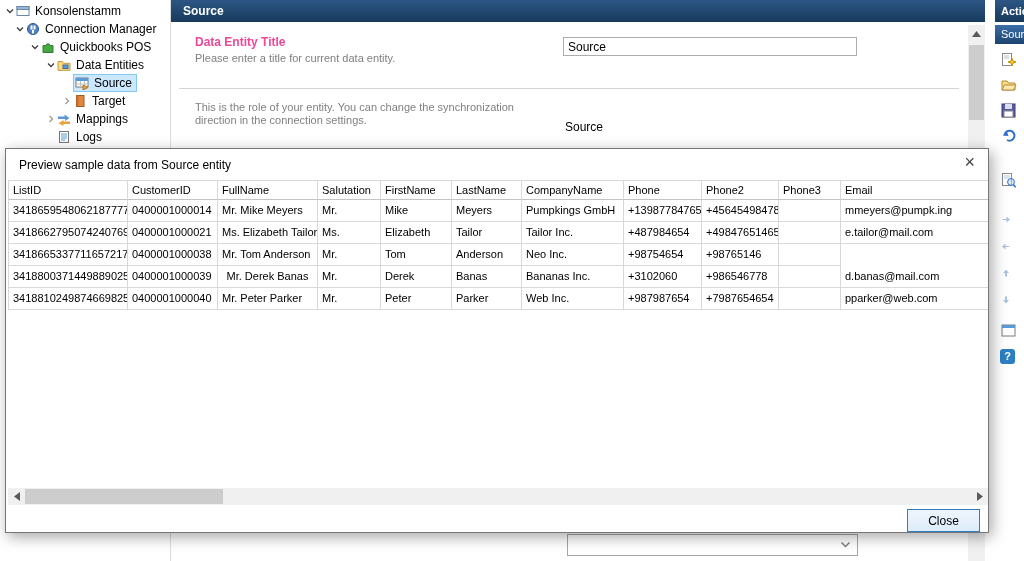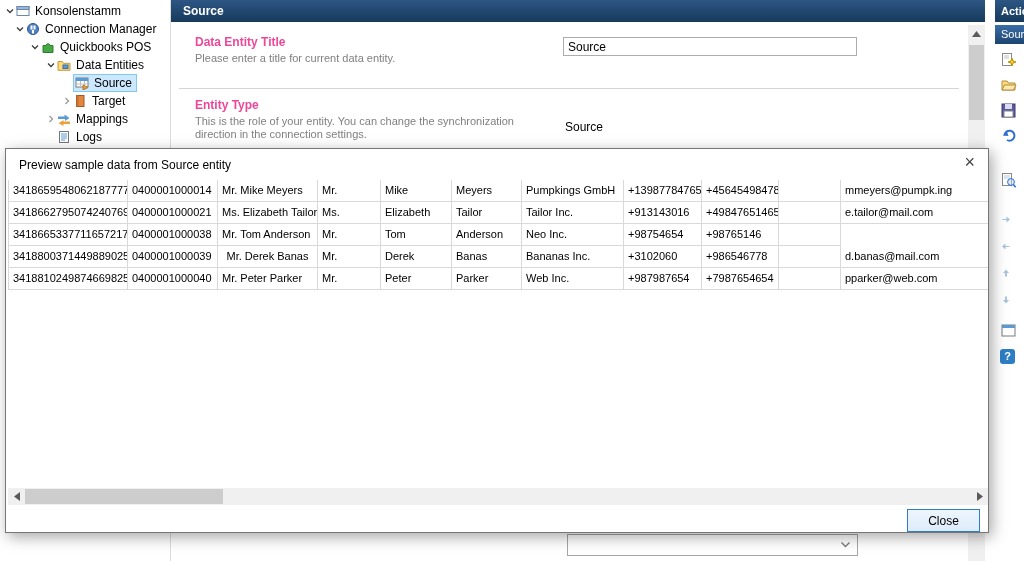--- a/index.html
+++ b/index.html
@@ -198,21 +198,20 @@
       <div class="sec1">
         <div class="sec-title">Data Entity Title</div>
         <div class="sec-desc">Please enter a title for current data entity.</div>
       </div>
 
       <input class="title-input" value="Source" style="">
 
       <div class="divider"></div>
 
       <div class="sec2">
-        <div class="sec-title">Entity Type</div>
         <div class="sec-desc">This is the role of your entity. You can change the synchronization direction in the connection settings.</div>
       </div>
 
       <div class="entity-type-value">Source</div>
 
       <div class="vscroll">
         <div class="vs-arrow">
             <svg width="9" height="6">
               <path d="M4.5 0 L9 6 H0 z" fill="#5a5a5a"></path>
             </svg>
@@ -305,20 +304,33 @@
     </div>
   </aside>
 
   <div class="dialog">
     <div class="dlg-titlebar">
       <span class="dlg-title">Preview sample data from Source entity</span>
       <span class="dlg-close">×</span>
     </div>
 
     <div class="ptable">
+        <div class="trow thead">
+          <div class="tcell" style="width: 120px;">ListID</div>
+          <div class="tcell" style="width: 90px;">CustomerID</div>
+          <div class="tcell" style="width: 100px;">FullName</div>
+          <div class="tcell" style="width: 63px;">Salutation</div>
+          <div class="tcell" style="width: 71px;">FirstName</div>
+          <div class="tcell" style="width: 70px;">LastName</div>
+          <div class="tcell" style="width: 102px;">CompanyName</div>
+          <div class="tcell" style="width: 78px;">Phone</div>
+          <div class="tcell" style="width: 77px;">Phone2</div>
+          <div class="tcell" style="width: 62px;">Phone3</div>
+          <div class="tcell" style="width: 150px;">Email</div>
+        </div>
         <div class="trow">
           <div class="tcell" style="width: 120px;">3418659548062187777</div>
           <div class="tcell" style="width: 90px;">0400001000014</div>
           <div class="tcell" style="width: 100px;">Mr. Mike Meyers</div>
           <div class="tcell" style="width: 63px;">Mr.</div>
           <div class="tcell" style="width: 71px;">Mike</div>
           <div class="tcell" style="width: 70px;">Meyers</div>
           <div class="tcell" style="width: 102px;">Pumpkings GmbH</div>
           <div class="tcell" style="width: 78px;">+13987784765</div>
           <div class="tcell" style="width: 77px;">+45645498478</div>
@@ -326,21 +338,21 @@
           <div class="tcell" style="width: 150px;">mmeyers@pumpk.ing</div>
         </div>
         <div class="trow">
           <div class="tcell" style="width: 120px;">3418662795074240769</div>
           <div class="tcell" style="width: 90px;">0400001000021</div>
           <div class="tcell" style="width: 100px;">Ms. Elizabeth Tailor</div>
           <div class="tcell" style="width: 63px;">Ms.</div>
           <div class="tcell" style="width: 71px;">Elizabeth</div>
           <div class="tcell" style="width: 70px;">Tailor</div>
           <div class="tcell" style="width: 102px;">Tailor Inc.</div>
-          <div class="tcell" style="width: 78px;">+913143016</div>
+          <div class="tcell" style="width: 78px;">+487984654</div>
           <div class="tcell" style="width: 77px;">+49847651465</div>
           <div class="tcell" style="width: 62px;"></div>
           <div class="tcell" style="width: 150px;">e.tailor@mail.com</div>
         </div>
         <div class="trow">
           <div class="tcell" style="width: 120px;">3418665337711657217</div>
           <div class="tcell" style="width: 90px;">0400001000038</div>
           <div class="tcell" style="width: 100px;">Mr. Tom Anderson</div>
           <div class="tcell" style="width: 63px;">Mr.</div>
           <div class="tcell" style="width: 71px;">Tom</div>

